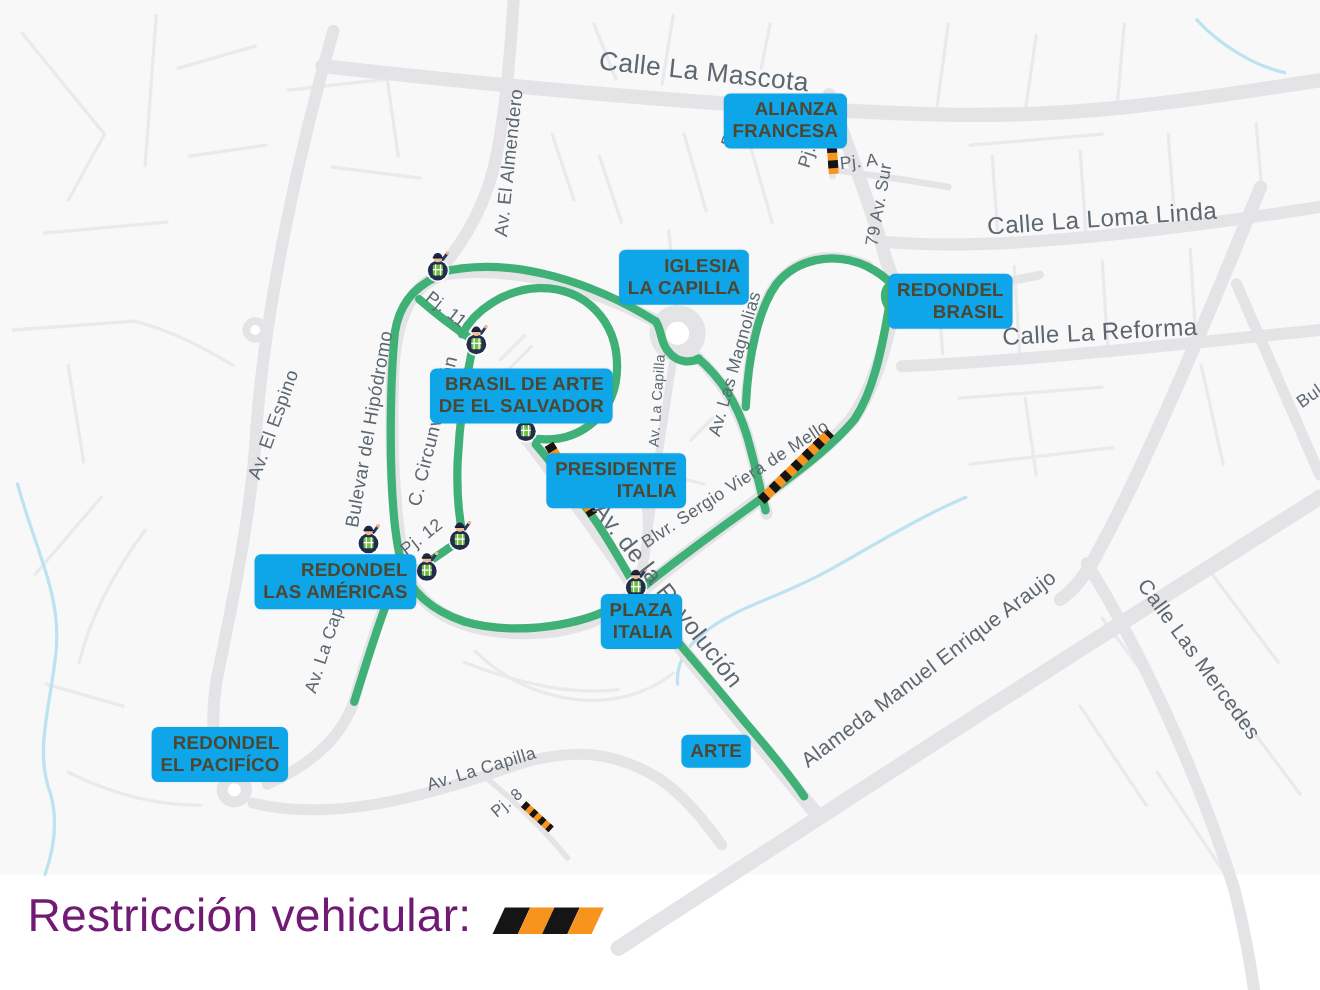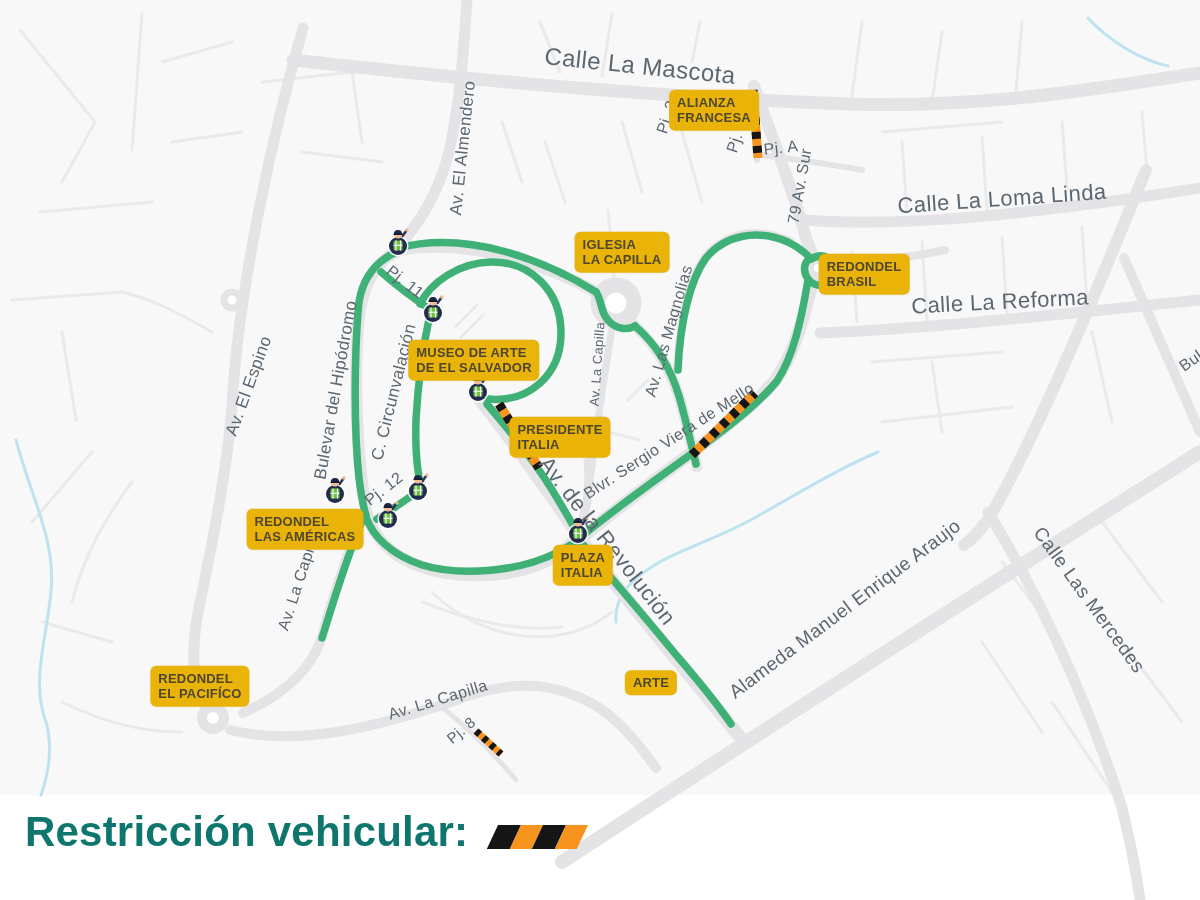--- a/index.html
+++ b/index.html
@@ -15,31 +15,31 @@
   
   .grn{fill:none;stroke:#3FB176;stroke-width:7.5;stroke-linecap:round;stroke-linejoin:round;}
 
   
   .hzO{stroke:#F7941D;stroke-width:9;fill:none;}
   .hzK{stroke:#151515;stroke-width:9;stroke-dasharray:7 7;fill:none;}
   .hzO2{stroke:#F7941D;stroke-width:7;fill:none;}
   .hzK2{stroke:#151515;stroke-width:7;stroke-dasharray:5 5;fill:none;}
 
   
-  .badge{position:absolute;transform:translate(-50%,-50%);background:#eab308;color:#4D4630;
-         font-size:13px;font-weight:700;line-height:1.18;text-align:left;
+  .badge{position:absolute;transform:translate(-50%,-50%);background:#0ea5e9;color:#4D4630;
+         font-size:17px;font-weight:700;line-height:1.18;text-align:right;
          padding:5px 8px;border-radius:6px;white-space:pre-line;letter-spacing:.2px;
          box-shadow:0 0 0 1px rgba(0,0,0,0.03);}
 
   
   .st{position:absolute;color:#5C6770;font-weight:500;letter-spacing:.4px;white-space:nowrap;}
 
   
   #legend{position:absolute;left:25px;top:808px;display:flex;align-items:center;}
-  #legend .ttl{font-size:42px;color:#0f766e;font-weight:700;letter-spacing:.2px;}
+  #legend .ttl{font-size:42px;color:#701a75;font-weight:400;letter-spacing:.2px;}
   #legend svg{margin-left:16px;margin-top:10px;}
 </style>
 </head>
 <body>
 
 <div id="stage">
 
 <svg id="mapsvg" width="1200" height="900" viewBox="0 0 1200 900">
   <defs>
     <g id="officer">
@@ -219,21 +219,21 @@
 <div class="st" style="left:845px;top:609px;font-size:19px;transform:translate(-50%,-50%) rotate(-37deg);">Alameda Manuel Enrique Araujo</div>
 <div class="st" style="left:1089px;top:600px;font-size:19px;transform:translate(-50%,-50%) rotate(54deg);">Calle Las Mercedes</div>
 <div class="st" style="left:1191px;top:361px;font-size:16px;transform:translate(-50%,-50%) rotate(-35deg);">Bul</div>
 
 <div class="badge" style="left:714px;top:110px;">ALIANZA
 FRANCESA</div>
 <div class="badge" style="left:622px;top:252px;">IGLESIA
 LA CAPILLA</div>
 <div class="badge" style="left:864px;top:274px;">REDONDEL
 BRASIL</div>
-<div class="badge" style="left:474px;top:360px;">MUSEO DE ARTE
+<div class="badge" style="left:474px;top:360px;">BRASIL DE ARTE
 DE EL SALVADOR</div>
 <div class="badge" style="left:560px;top:437px;">PRESIDENTE
 ITALIA</div>
 <div class="badge" style="left:305px;top:529px;">REDONDEL
 LAS AMÉRICAS</div>
 <div class="badge" style="left:583px;top:565px;">PLAZA
 ITALIA</div>
 <div class="badge" style="left:200px;top:686px;">REDONDEL
 EL PACIFÍCO</div>
 <div class="badge" style="left:651px;top:683px;">ARTE</div>

